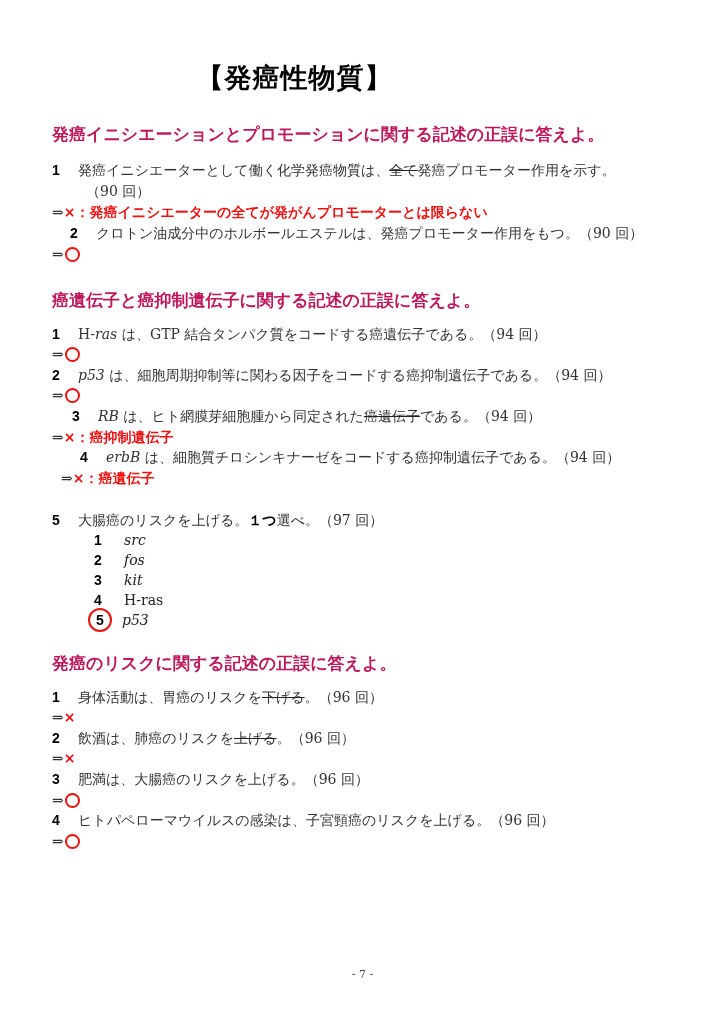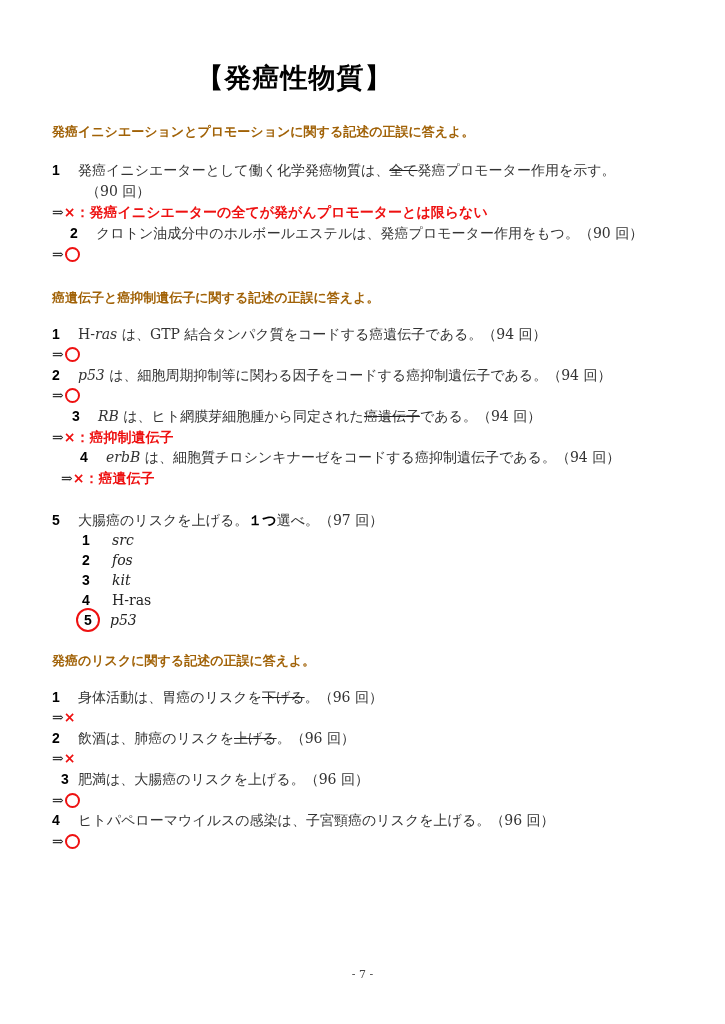--- a/index.html
+++ b/index.html
@@ -2,32 +2,32 @@
 <html><head>
 <meta charset="utf-8">
 <style>
   html, body { margin: 0; padding: 0; background: #ffffff; }
   body { width: 725px; height: 1024px; position: relative; overflow: hidden;
          font-family: "DejaVu Serif", "Liberation Serif", serif; color: #222; }
   .title { position: absolute; top: 60px; left: 0; width: 589px; text-align: center;
            font-family: "DejaVu Sans", "Liberation Sans", sans-serif; font-weight: bold;
            font-size: 27px; color: #000; letter-spacing: 1px; }
   .heading { position: absolute; left: 52px; font-family: "DejaVu Sans", "Liberation Sans", sans-serif;
-             font-weight: bold; font-size: 13px; color: #a16207; }
+             font-weight: bold; font-size: 17px; color: #be185d; }
   .line { position: absolute; left: 52px; font-size: 14px; white-space: nowrap; color: #333; }
   .num { display: inline-block; width: 26px; font-family: "Liberation Sans", "DejaVu Sans", sans-serif;
          font-weight: bold; color: #000; font-size: 14px; }
   .arrow { font-size: 14px; color: #333; }
   .red { color: #ee1111; font-family: "DejaVu Sans", "Liberation Sans", sans-serif; font-weight: bold; font-size: 14px; }
   .circle-mark { display: inline-block; width: 11px; height: 11px; border: 2.5px solid #ee1111;
                  border-radius: 50%; vertical-align: -3px; margin-left: 1px; }
   .cross-mark { color: #ee1111; font-family: "DejaVu Sans", sans-serif; font-weight: bold; font-size: 14px; }
   .strike { text-decoration: line-through; text-decoration-color: #222; }
   .ital { font-style: italic; }
-  .opt { position: absolute; left: 82px; font-size: 14px; white-space: nowrap; }
+  .opt { position: absolute; left: 94px; font-size: 14px; white-space: nowrap; }
   .opt .onum { display: inline-block; width: 30px; font-family: "Liberation Sans", sans-serif; font-weight: bold; color: #000; }
   .opt .circled { display: inline-block; width: 20px; height: 20px; line-height: 20px; border: 2px solid #ee1111;
                   border-radius: 50%; text-align: center; margin-left: -6px; margin-right: 10px;
                   font-family: "Liberation Sans", sans-serif; font-weight: bold; color: #000; }
   .bold-inline { font-family: "DejaVu Sans", sans-serif; font-weight: bold; color: #000; }
   .footer { position: absolute; top: 968px; left: 0; width: 725px; text-align: center; font-size: 11px; color: #444; }
 </style>
 </head>
 <body>
 
@@ -92,21 +92,21 @@
 </div>
 <div class="line" style="top:709px;">
   <span class="arrow">⇒</span><span class="cross-mark">×</span>
 </div>
 <div class="line" style="top:730px;">
   <span class="num">2</span><span>飲酒は、肺癌のリスクを</span><span class="strike">上げる</span><span>。（96 回）</span>
 </div>
 <div class="line" style="top:750px;">
   <span class="arrow">⇒</span><span class="cross-mark">×</span>
 </div>
-<div class="line" style="top:771px;text-align:center;">
+<div class="line" style="top:771px;">
   <span class="num">3</span><span>肥満は、大腸癌のリスクを上げる。（96 回）</span>
 </div>
 <div class="line" style="top:792px;">
   <span class="arrow">⇒</span><span class="circle-mark"></span>
 </div>
 <div class="line" style="top:812px;">
   <span class="num">4</span><span>ヒトパペローマウイルスの感染は、子宮頸癌のリスクを上げる。（96 回）</span>
 </div>
 <div class="line" style="top:833px;">
   <span class="arrow">⇒</span><span class="circle-mark"></span>

